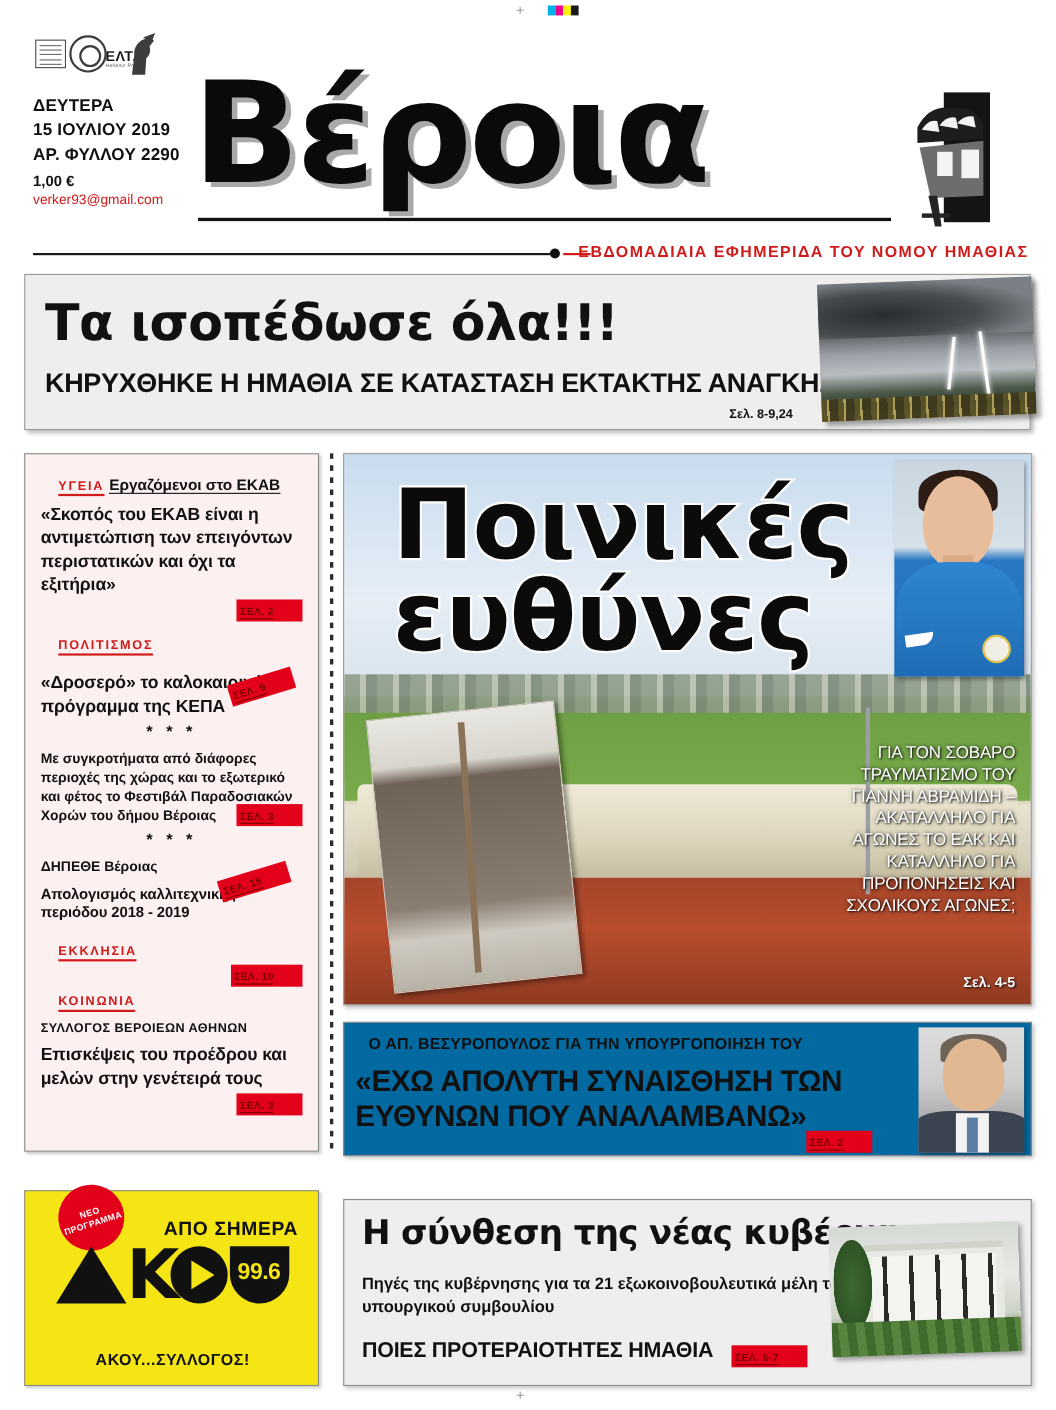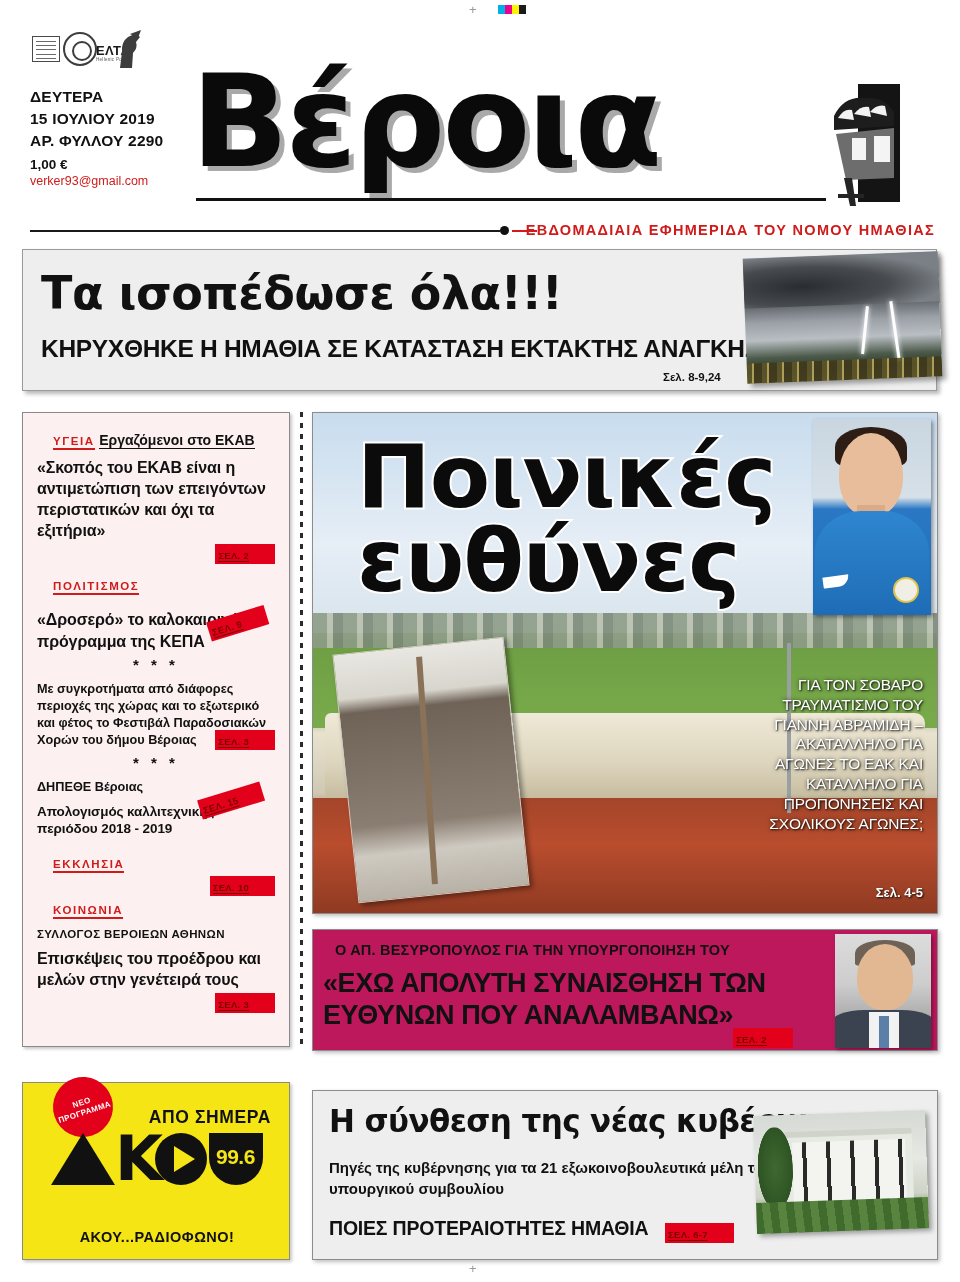--- a/index.html
+++ b/index.html
@@ -55,21 +55,21 @@
 
   .issue-block { position: absolute; left: 30px; top: 72px; width: 150px; }
   .issue-line {
     font-size: 15.5px; font-weight: 700; color: #111;
     letter-spacing: .2px; line-height: 1.42;
   }
   .issue-price { font-size: 13.5px; font-weight: 600; color: #111; margin-top: 5px; }
   .issue-mail { font-size: 12.5px; color: #d01b1b; font-weight: 500; margin-top: 2px; }
 
   .masthead {
-    position: absolute; left: 191px; top: 58px; width: 650px; height: 125px; text-align: center;
+    position: absolute; left: 175px; top: 58px; width: 650px; height: 125px; text-align: center;
   }
   .masthead-word {
     position: absolute; left: 0; top: -14px;
     font-family: "DejaVu Sans", sans-serif;
     font-size: 128px; font-weight: 700; color: #0a0a0a;
     letter-spacing: -3px; line-height: 1;
     text-shadow: 5px 5px 0 #a9a9a9;
     white-space: nowrap;
   }
   .masthead-rule {
@@ -323,21 +323,21 @@
     border-radius: 50%; background: #f0efe6; border: 2px solid #e0c34a;
   }
   .ap-swoosh {
     position: absolute; left: 10px; bottom: 28px; width: 26px; height: 11px;
     background: #ffffff; border-radius: 0 0 16px 2px; transform: rotate(-8deg);
   }
 
   
   .blue-box {
     position: absolute; left: 312px; top: 929px; width: 626px; height: 122px;
-    background: #be185d; border: 1px solid #8c8c8c;
+    background: #0369a1; border: 1px solid #8c8c8c;
     box-shadow: 2px 2px 4px rgba(0,0,0,.25);
   }
   .bb-kicker {
     position: absolute; left: 22px; top: 12px;
     font-size: 14.5px; font-weight: 700; color: #111; letter-spacing: .2px;
   }
   .bb-title {
     position: absolute; left: 10px; top: 38px; width: 500px;
     font-size: 27px; font-weight: 700; color: #111; line-height: 1.18;
     letter-spacing: -.4px;
@@ -531,21 +531,21 @@
     <i>ΠΡΟΓΡΑΜΜΑ</i>
   </div>
   <div class="apo-simera">ΑΠΟ ΣΗΜΕΡΑ</div>
   <div class="akou-logo">
     <div class="akou-tri"></div>
     <div class="akou-k">Κ</div>
     <div class="akou-o"></div>
     <div class="akou-u"></div>
     <div class="akou-freq">99.6</div>
   </div>
-  <div class="akou-tag">ΑΚΟΥ...ΡΑΔΙΟΦΩΝΟ!</div>
+  <div class="akou-tag">ΑΚΟΥ...ΣΥΛΛΟΓΟΣ!</div>
 </div>
 
 <div class="main-story">
   <div class="ms-sky"></div>
   <div class="ms-far"></div>
   <div class="ms-field"></div>
   <div class="ms-mat"></div>
   <div class="ms-track"></div>
   <div class="ms-pole"></div>
   <div class="ms-inset"></div>

